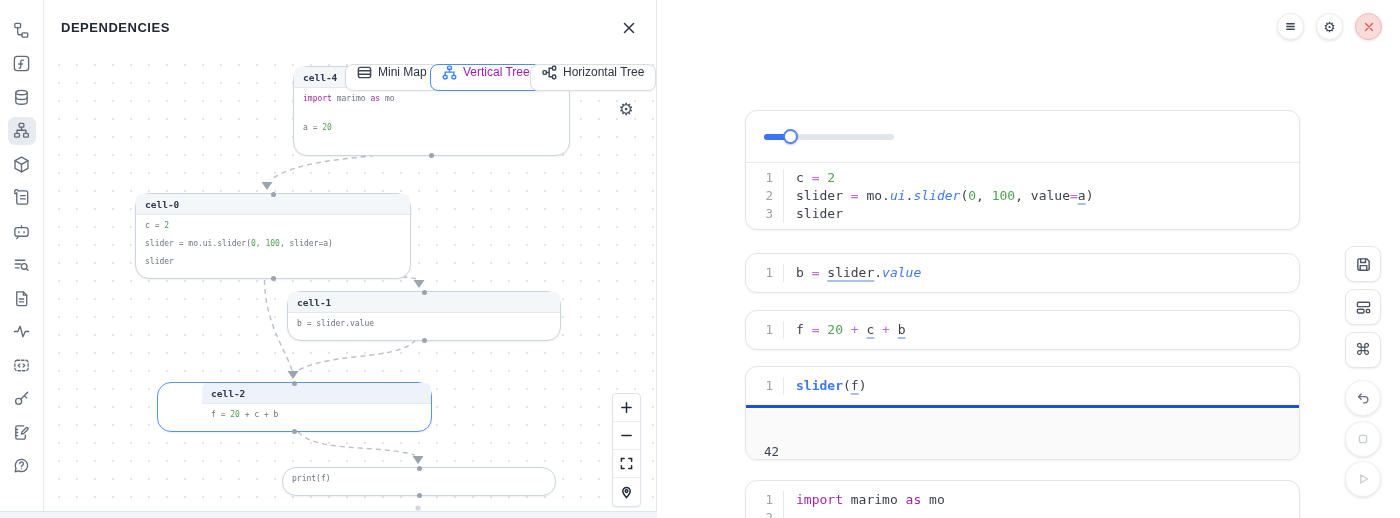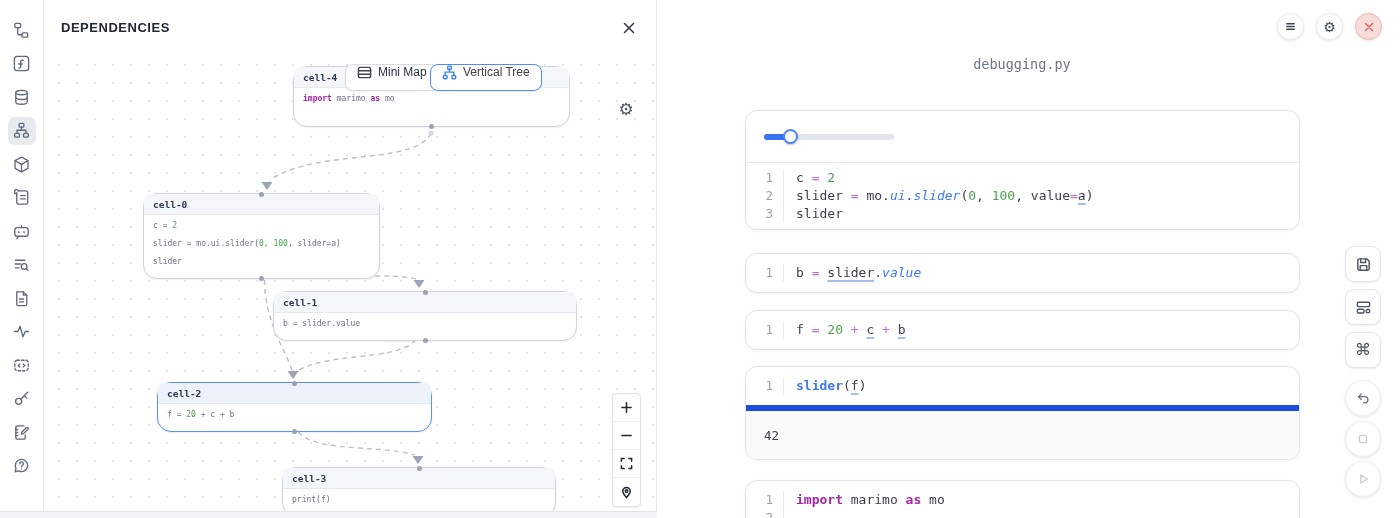--- a/index.html
+++ b/index.html
@@ -38,31 +38,31 @@
   .gnode::before, .gnode::after { content:""; position:absolute; left:50%;
     width:5px; height:5px; margin-left:-2.5px; border-radius:50%; background:#9aa3af; }
   .gnode::before { top:-2.5px; } .gnode::after { bottom:-2.5px; }
   .gnode-header { background:#f4f7fa; border-bottom:1px solid #e4e9ef;
     border-radius:6px 6px 0 0; padding:4px 9px 3px;
     font:bold 9.5px/13px "DejaVu Sans Mono", monospace; color:#2b3850; }
   .gnode-body { padding:5px 9px 4px;
     font:8px/11px "DejaVu Sans Mono", monospace; color:#6a7380; }
   .gnode-body .codeline { white-space:pre; }
   .gnode-body.roomy .codeline { margin-bottom:11px; }
-  .gnode.selected { border:1.5px solid #5592f5; }
+  .gnode.selected { border:1.5px solid #5592f5;padding-left:44px; }
   .gnode.selected .gnode-header { background:#eef3fb; }
   .gnode-body .tk-v, .gnode-body .tk-p, .gnode-body .tk-op { color:#6a7380; }
 
   
   .gbtn { position:absolute; top:16px; height:27px; display:inline-flex;
     align-items:flex-start; gap:6px; padding:0 11px; background:#fff;
     border:1px solid #d8dde4; border-radius:8px; font-size:12px; color:#2b3441;
     box-shadow:0 1px 2px rgba(15,23,42,.06); cursor:pointer; z-index:10; white-space:nowrap; }
   .gbtn svg { stroke:#3c4654; fill:none; stroke-width:1.5; stroke-linecap:round; }
-  .gbtn.selected { border:1.5px solid #4d8df6; color:#404040; }
+  .gbtn.selected { border:1.5px solid #4d8df6; color:#a21caf; }
   .gbtn.selected svg { stroke:#3c82f6; }
   .canvas-gear { position:absolute; left:572px; top:52px; width:20px; height:20px;
     font-size:17px; color:#4b5563; cursor:pointer; z-index:10; line-height:20px;
     text-align:center; }
 
   .zoom-ctrl { position:absolute; left:568px; top:345px; width:29px;
     background:#fff; border:1px solid #dfe3e9; border-radius:4px;
     box-shadow:0 1px 2px rgba(15,23,42,.06); z-index:10; }
   .zoom-btn { height:28px; display:flex; align-items:center; justify-content:center;
     border-bottom:1px solid #eceef2; cursor:pointer; color:#1f2937; }
@@ -93,26 +93,26 @@
   .slider-handle { position:absolute; left:19px; top:-5px; width:15px; height:15px;
     border-radius:50%; background:#fff; border:2px solid #4e86f7;
     box-shadow:0 1px 2px rgba(15,23,42,.25); cursor:pointer; }
   .code-area { display:flex; font:13px/18px "DejaVu Sans Mono", monospace; }
   .gutter { width:38px; flex:none; text-align:right; padding-right:10px;
     color:#9ba1aa; border-right:1px solid #e8e9ed; font-size:12.5px; }
   .lines { flex:1; padding-left:12px; }
   .codeline { white-space:pre; min-height:18px; }
   .pad-3 .code-area { padding:6px 0; }
   .pad-1 .code-area { padding:10px 0; }
-  .out-bottom { height:54px; border-top:6px solid #1d4ed8; background:#fafafa;
-    display:flex; align-items:center; padding-left:18px;
+  .out-bottom { height:54px; border-top:3px solid #1d4ed8; background:#fafafa;
+    display:flex; align-items:flex-end; padding-left:18px;
     font:12.5px "DejaVu Sans Mono", monospace; color:#3b4350; }
 
   
-  .tk-k   { color:#a626a4; font-weight:bold; }
+  .tk-k   { color:#a626a4; font-weight:normal; }
   .tk-num { color:#50a14f; }
   .tk-op  { color:#c06bd2; }
   .tk-fn  { color:#4078f2;font-style:italic; }
   .tk-fnb { color:#4078f2; font-weight:bold; }
   .tk-v, .tk-p { color:#3a3f4a; }
   .tk-vu  { color:#3a3f4a; text-decoration:underline; text-decoration-color:#a8bfe8;
     text-underline-offset:3px; text-decoration-thickness:1.5px; }
 
   
   .rail-square { position:absolute; left:688px; width:36px; height:36px;
@@ -261,44 +261,44 @@
           <circle cx="376" cy="284" r="2.6"></circle>
             <circle cx="250" cy="376" r="2.6"></circle>
           <circle cx="374" cy="460" r="2.6"></circle>
         </g>
       </svg>
 
       <div class="gnode" style="left:249px; top:18px; width:277px;">
         <div class="gnode-header">cell-4</div>
         <div class="gnode-body roomy">
           <div class="codeline"><span class="tk-k">import</span><span class="tk-v"> marimo </span><span class="tk-k">as</span><span class="tk-v"> mo</span></div>
-        </div>
-      </div>
-      <div class="gnode" style="left:99px; top:145px; width:237px;">
+          <div class="codeline"><span class="tk-v">a = </span><span class="tk-num">20</span></div>
+        </div>
+      </div>
+      <div class="gnode" style="left:91px; top:145px; width:276px;">
         <div class="gnode-header">cell-0</div>
         <div class="gnode-body">
           <div class="codeline"><span class="tk-v">c = </span><span class="tk-num">2</span></div>
           <div class="codeline"><span class="tk-v">slider = mo.ui.slider(</span><span class="tk-num">0</span><span class="tk-v">, </span><span class="tk-num">100</span><span class="tk-v">, slider=a)</span></div>
           <div class="codeline"><span class="tk-v">slider</span></div>
         </div>
       </div>
-      <div class="gnode" style="left:229px; top:243px; width:304px;">
+      <div class="gnode" style="left:243px; top:243px; width:274px;">
         <div class="gnode-header">cell-1</div>
         <div class="gnode-body">
           <div class="codeline"><span class="tk-v">b = slider.value</span></div>
         </div>
       </div>
       <div class="gnode selected" style="left:113px; top:334px; width:275px;">
         <div class="gnode-header">cell-2</div>
         <div class="gnode-body">
           <div class="codeline"><span class="tk-v">f = </span><span class="tk-num">20</span><span class="tk-v"> + c + b</span></div>
         </div>
       </div>
       <div class="gnode" style="left:238px; top:419px; width:274px;">
-        <div class="gnode-header">cell-3</div>
         <div class="gnode-body">
           <div class="codeline"><span class="tk-v">print(f)</span></div>
         </div>
       </div>
 
       <div class="gbtn" style="left:301px;">
         <svg width="15" height="15" viewBox="0 0 16 16">
           <rect x="1.5" y="2.5" width="13" height="11" rx="2"></rect>
             <path d="M1.5 6.2h13 M1.5 9.9h13"></path>
           </svg>
@@ -306,20 +306,29 @@
       </div>
       <div class="gbtn selected" style="left:386px;">
         <svg width="15" height="15" viewBox="0 0 16 16">
           <rect x="6" y="1.2" width="4" height="3.4" rx="1"></rect>
             <rect x="1.4" y="11.2" width="4" height="3.4" rx="1"></rect>
           <rect x="10.6" y="11.2" width="4" height="3.4" rx="1"></rect>
           <path d="M8 4.6v3 M8 7.6H3.4v3.6 M8 7.6h4.6v3.6"></path>
           </svg>
         <span>Vertical Tree</span>
       </div>
+      <div class="gbtn" style="left:486px;">
+        <svg width="15" height="15" viewBox="0 0 16 16">
+          <rect x="1.2" y="6" width="3.4" height="4" rx="1"></rect>
+            <rect x="11.2" y="1.4" width="3.4" height="4" rx="1"></rect>
+          <rect x="11.2" y="10.6" width="3.4" height="4" rx="1"></rect>
+          <path d="M4.6 8h3 M7.6 8V3.4h3.6 M7.6 8v4.6h3.6"></path>
+          </svg>
+        <span>Horizontal Tree</span>
+      </div>
       <div class="canvas-gear"><span>⚙</span></div>
 
       <div class="zoom-ctrl">
         <div class="zoom-btn">
           <svg width="13" height="13" viewBox="0 0 14 14">
               <path d="M7 2v10 M2 7h10"></path>
             </svg>
           </div>
         <div class="zoom-btn">
           <svg width="13" height="13" viewBox="0 0 14 14">
@@ -335,21 +344,20 @@
           <svg width="13" height="13" viewBox="0 0 14 14">
             <path d="M7 1.5a4 4 0 0 1 4 4c0 2.7-4 7-4 7s-4-4.3-4-7a4 4 0 0 1 4-4Z"></path>
               <circle cx="7" cy="5.5" r="1.4"></circle>
             </svg>
           </div>
       </div>
     </div>
   </section>
 
   <section class="notebook">
-    <div class="nb-filename">debugging.py</div>
 
     <div class="top-circle" style="left:620px;">
       <svg width="13" height="13" viewBox="0 0 14 14">
         <path d="M3 4h8 M3 7h8 M3 10h8"></path>
         </svg>
       </div>
     <div class="top-circle" style="left:659px;">
       <span class="gear-glyph">⚙</span>
       </div>
     <div class="top-circle danger" style="left:698px;">

